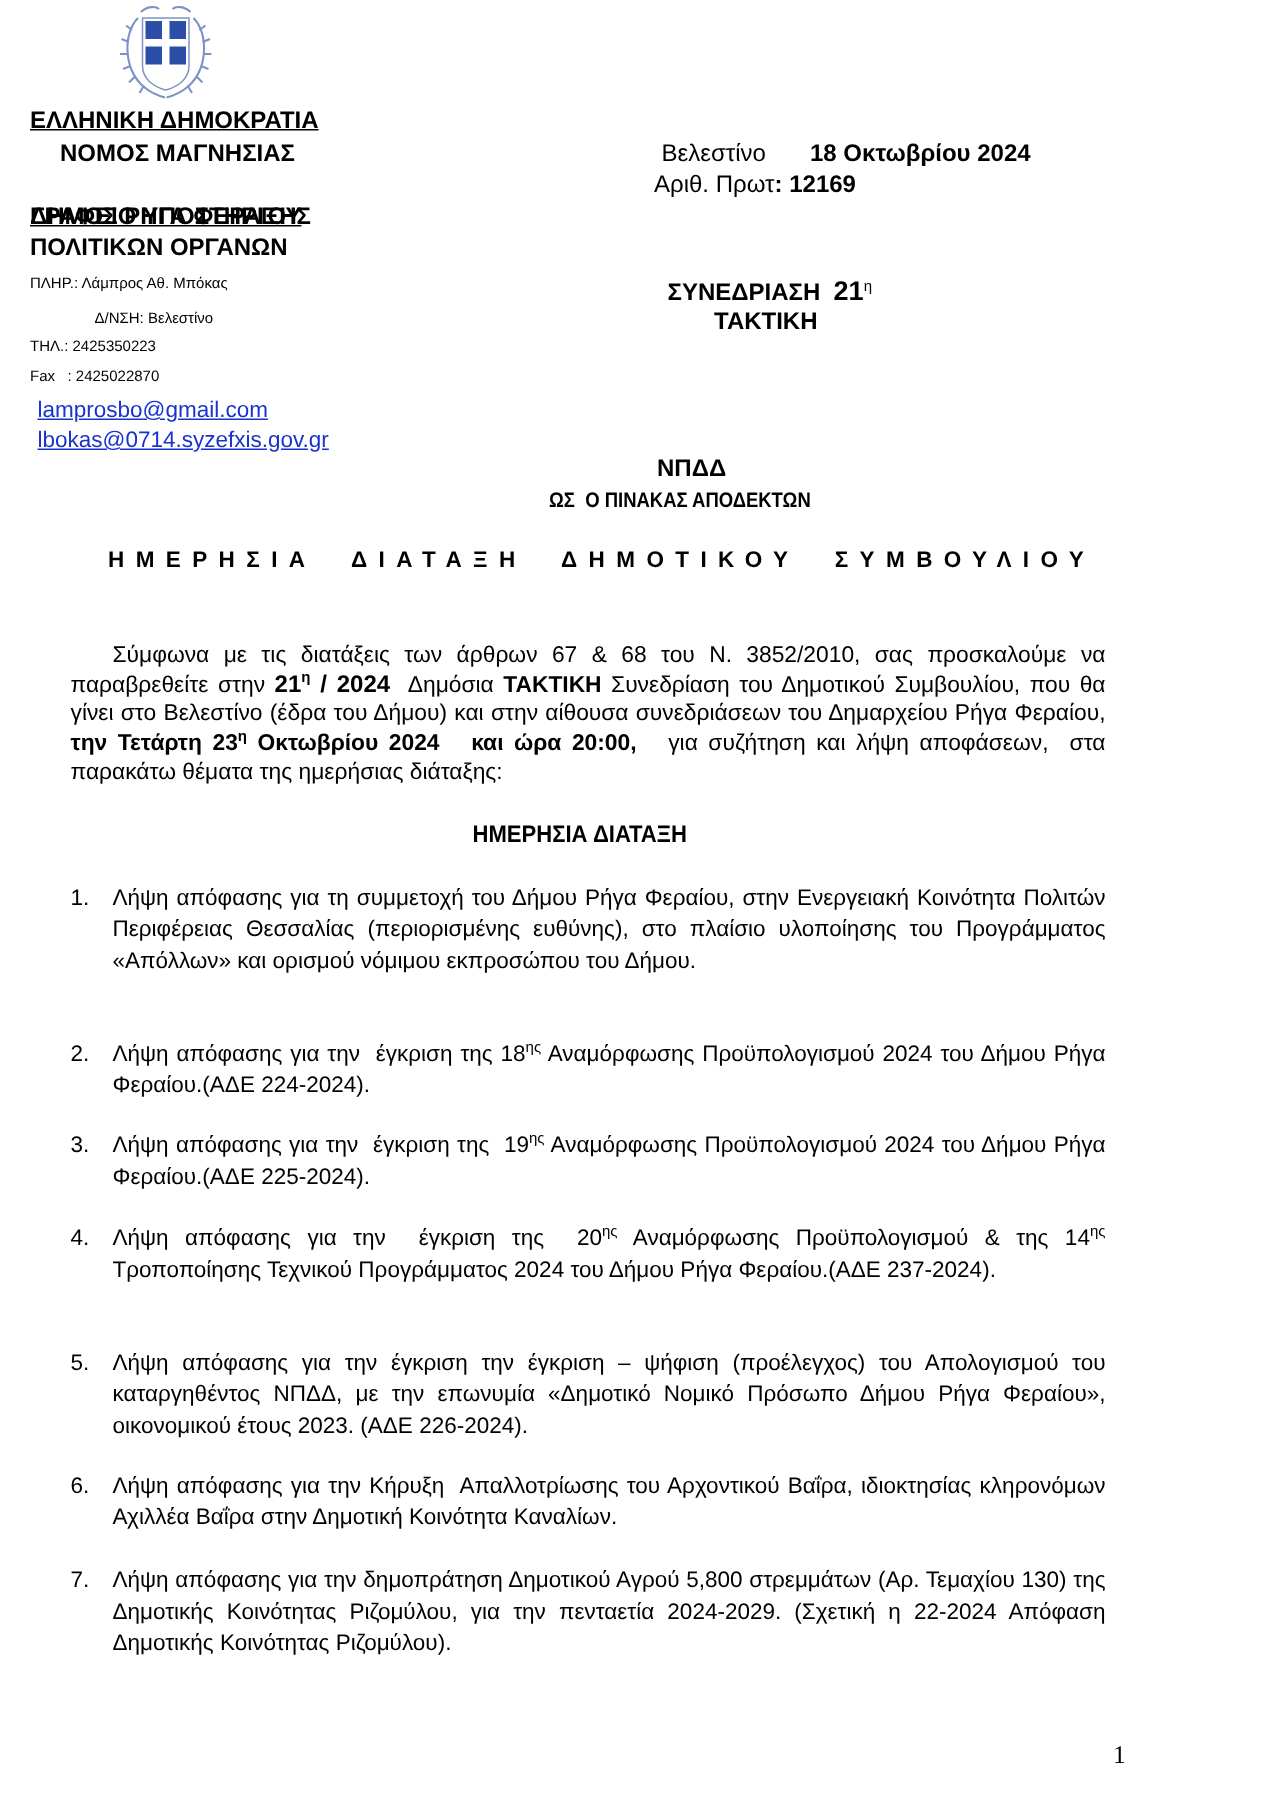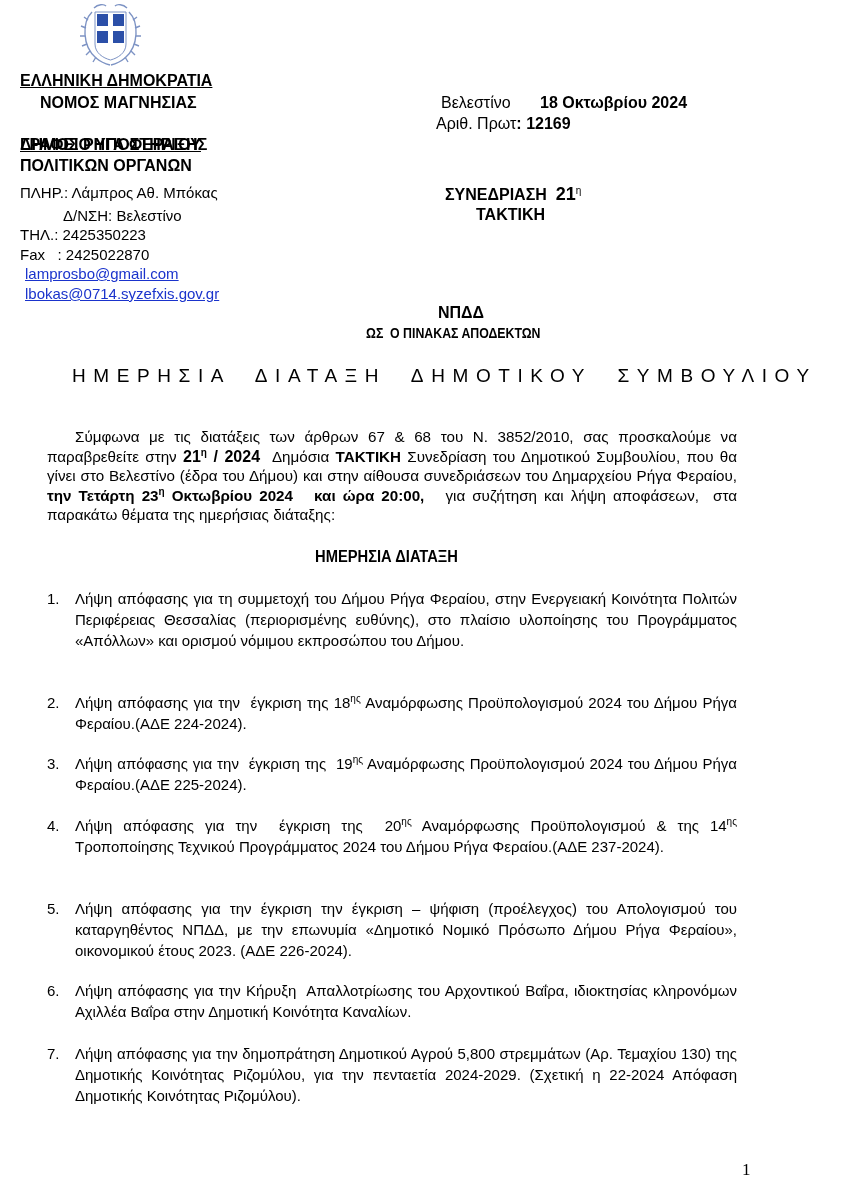--- a/index.html
+++ b/index.html
@@ -1,26 +1,26 @@
 <!DOCTYPE html>
 <html><head>
 <meta charset="utf-8">
 <style>
   html, body { margin: 0; padding: 0; background: #ffffff; }
   body { width: 850px; height: 1200px; position: relative; overflow: hidden;
          font-family: "Liberation Sans", sans-serif; color: #000; }
   .abs { position: absolute; white-space: nowrap; }
   .b { font-weight: bold; }
   .f16 { font-size: 16px; }
-  .f15 { font-size: 15px; }
+  .f15 { font-size: 10px; }
   .f14 { font-size: 14px; }
   .u { text-decoration: underline; margin-top: 21px; }
   a.link { color: #1a33cc; text-decoration: underline; font-size: 15px; }
   .emblem { position: absolute; left: 66px; top: 0; width: 89px; height: 70px; background:#fff; }
-  .spaced { letter-spacing: 7.6px; font-weight: normal; font-size: 19px; }
+  .spaced { letter-spacing: 7.6px; font-weight: bold; font-size: 15px; }
   .para { position: absolute; left: 47px; width: 690px; font-size: 15.2px; line-height: 19.6px; text-align: justify; }
   .para .indent { display: inline-block; width: 28px; }
   .item { position: absolute; left: 47px; width: 690px; font-family: "Liberation Sans", sans-serif; font-size: 15px; line-height: 21px; }
   .item .num { position: absolute; left: 0; top: 0; width: 28px; }
   .item .txt { margin-left: 28px; text-align: justify; display: block; transform-origin: left top; }
   sup { font-size: 10px; line-height: 0; vertical-align: super; }
   .pagenum { position: absolute; left: 742px; top: 1160px; font-family: "Liberation Serif", serif; font-size: 17px; }
 </style>
 </head>
 <body>

